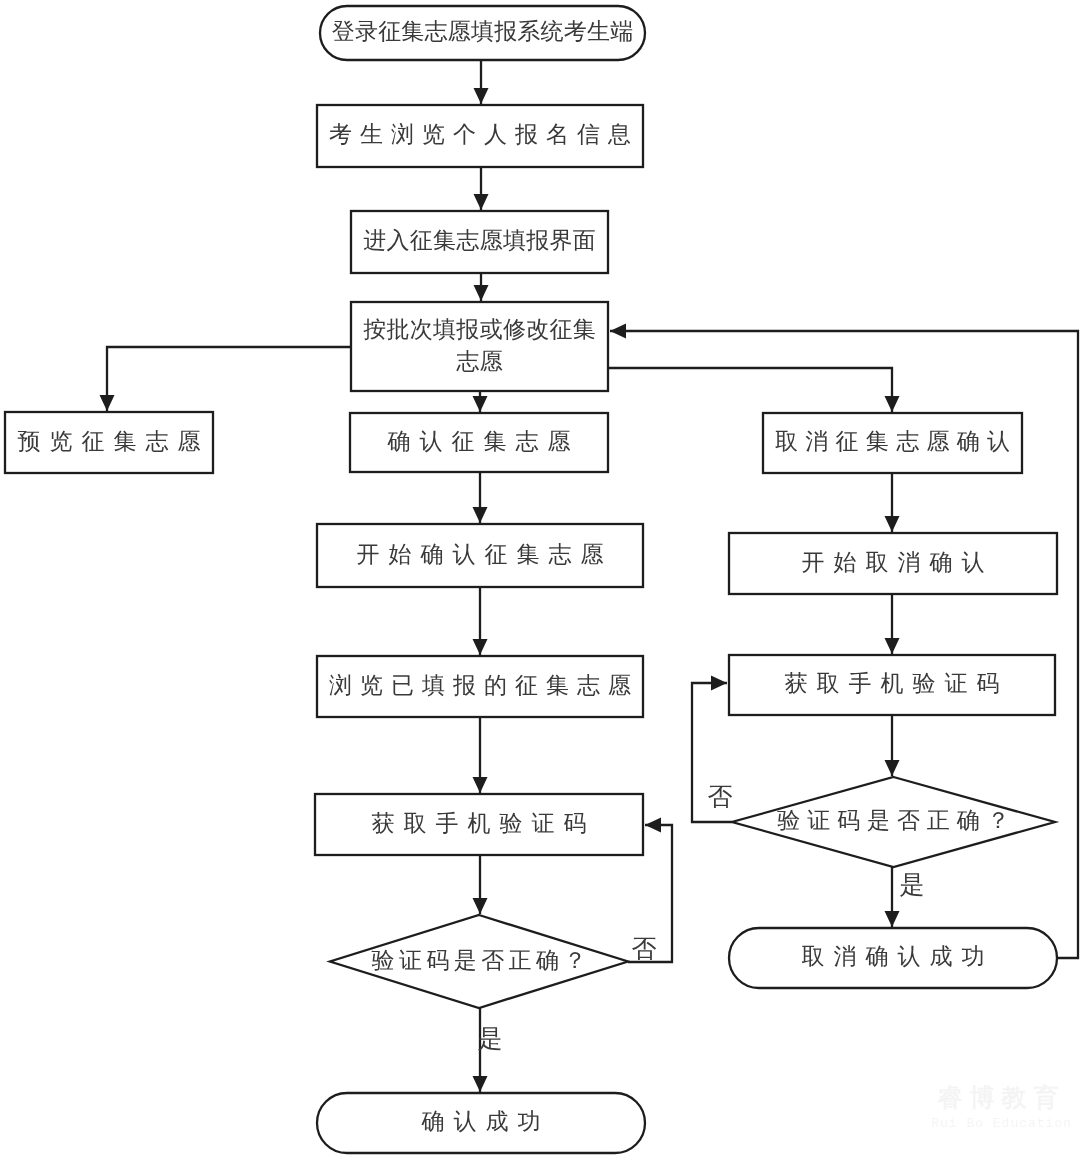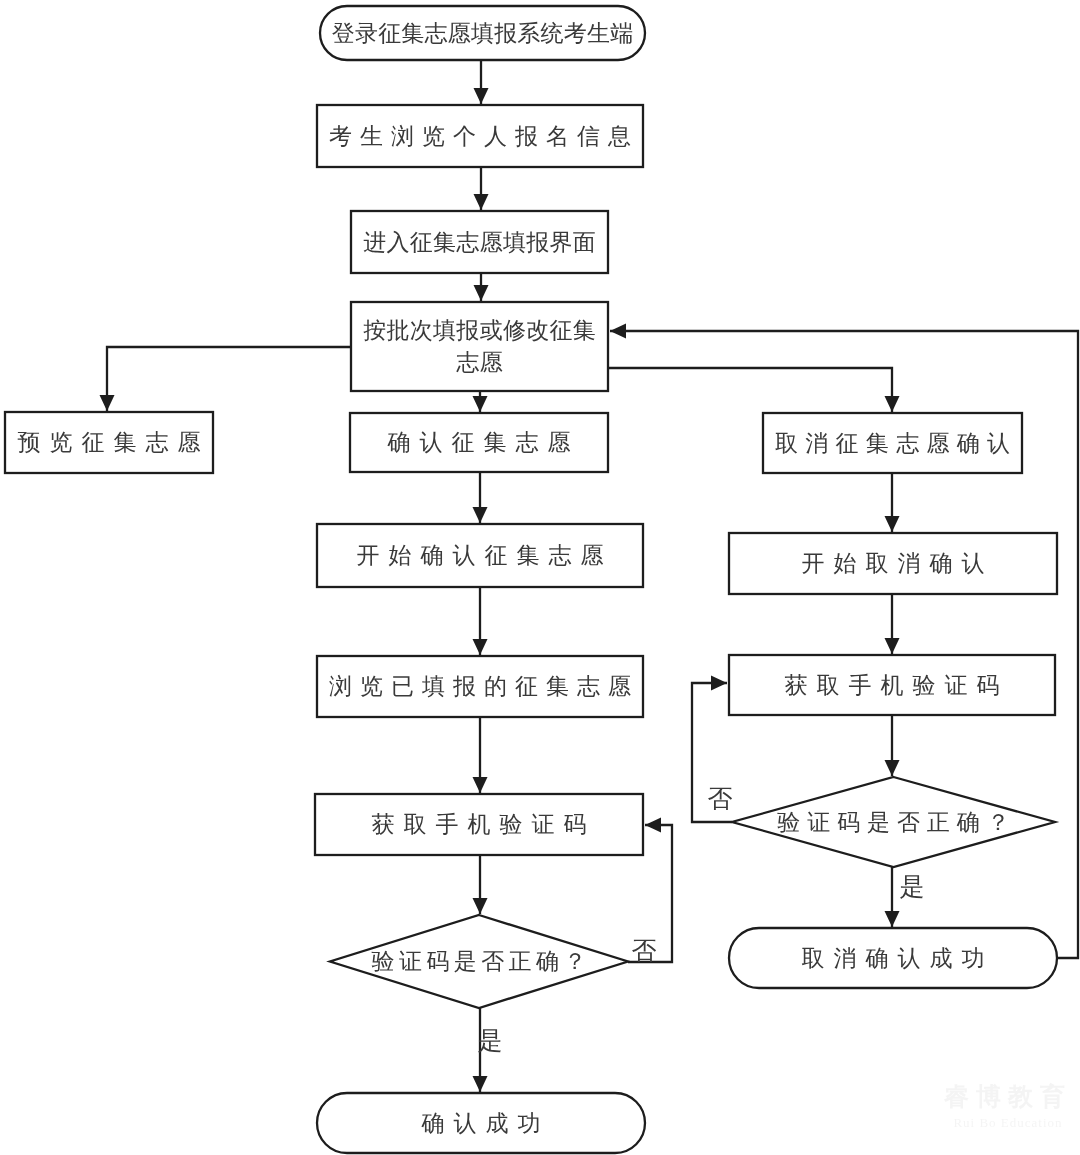--- a/index.html
+++ b/index.html
@@ -1,18 +1,18 @@
 <!DOCTYPE html>
 <html><head>
 <meta charset="utf-8">
 <style>
   html,body{margin:0;padding:0;background:#ffffff;}
   .stage{
     position:relative;width:1080px;height:1155px;background:#ffffff;
-    font-family:Liberation Serif, serif;overflow:hidden;
+    font-family:Liberation Mono, monospace;overflow:hidden;
   }
   svg{display:block;position:absolute;left:0;top:0;}
   .node-shape{fill:#ffffff;stroke:#1d1d1d;stroke-width:2.3px;}
   .edge-line{fill:none;stroke:#1d1d1d;stroke-width:2.3px;}
   .arrow-head{fill:#1d1d1d;stroke:none;}
   .node-text{fill:#3a3a3a;font-size:23px;}
   .edge-label{fill:#3a3a3a;font-size:25px;}
   .watermark{
     position:absolute;right:8px;bottom:24px;text-align:center;
     color:#9a9a9a;opacity:0.10;user-select:none;

